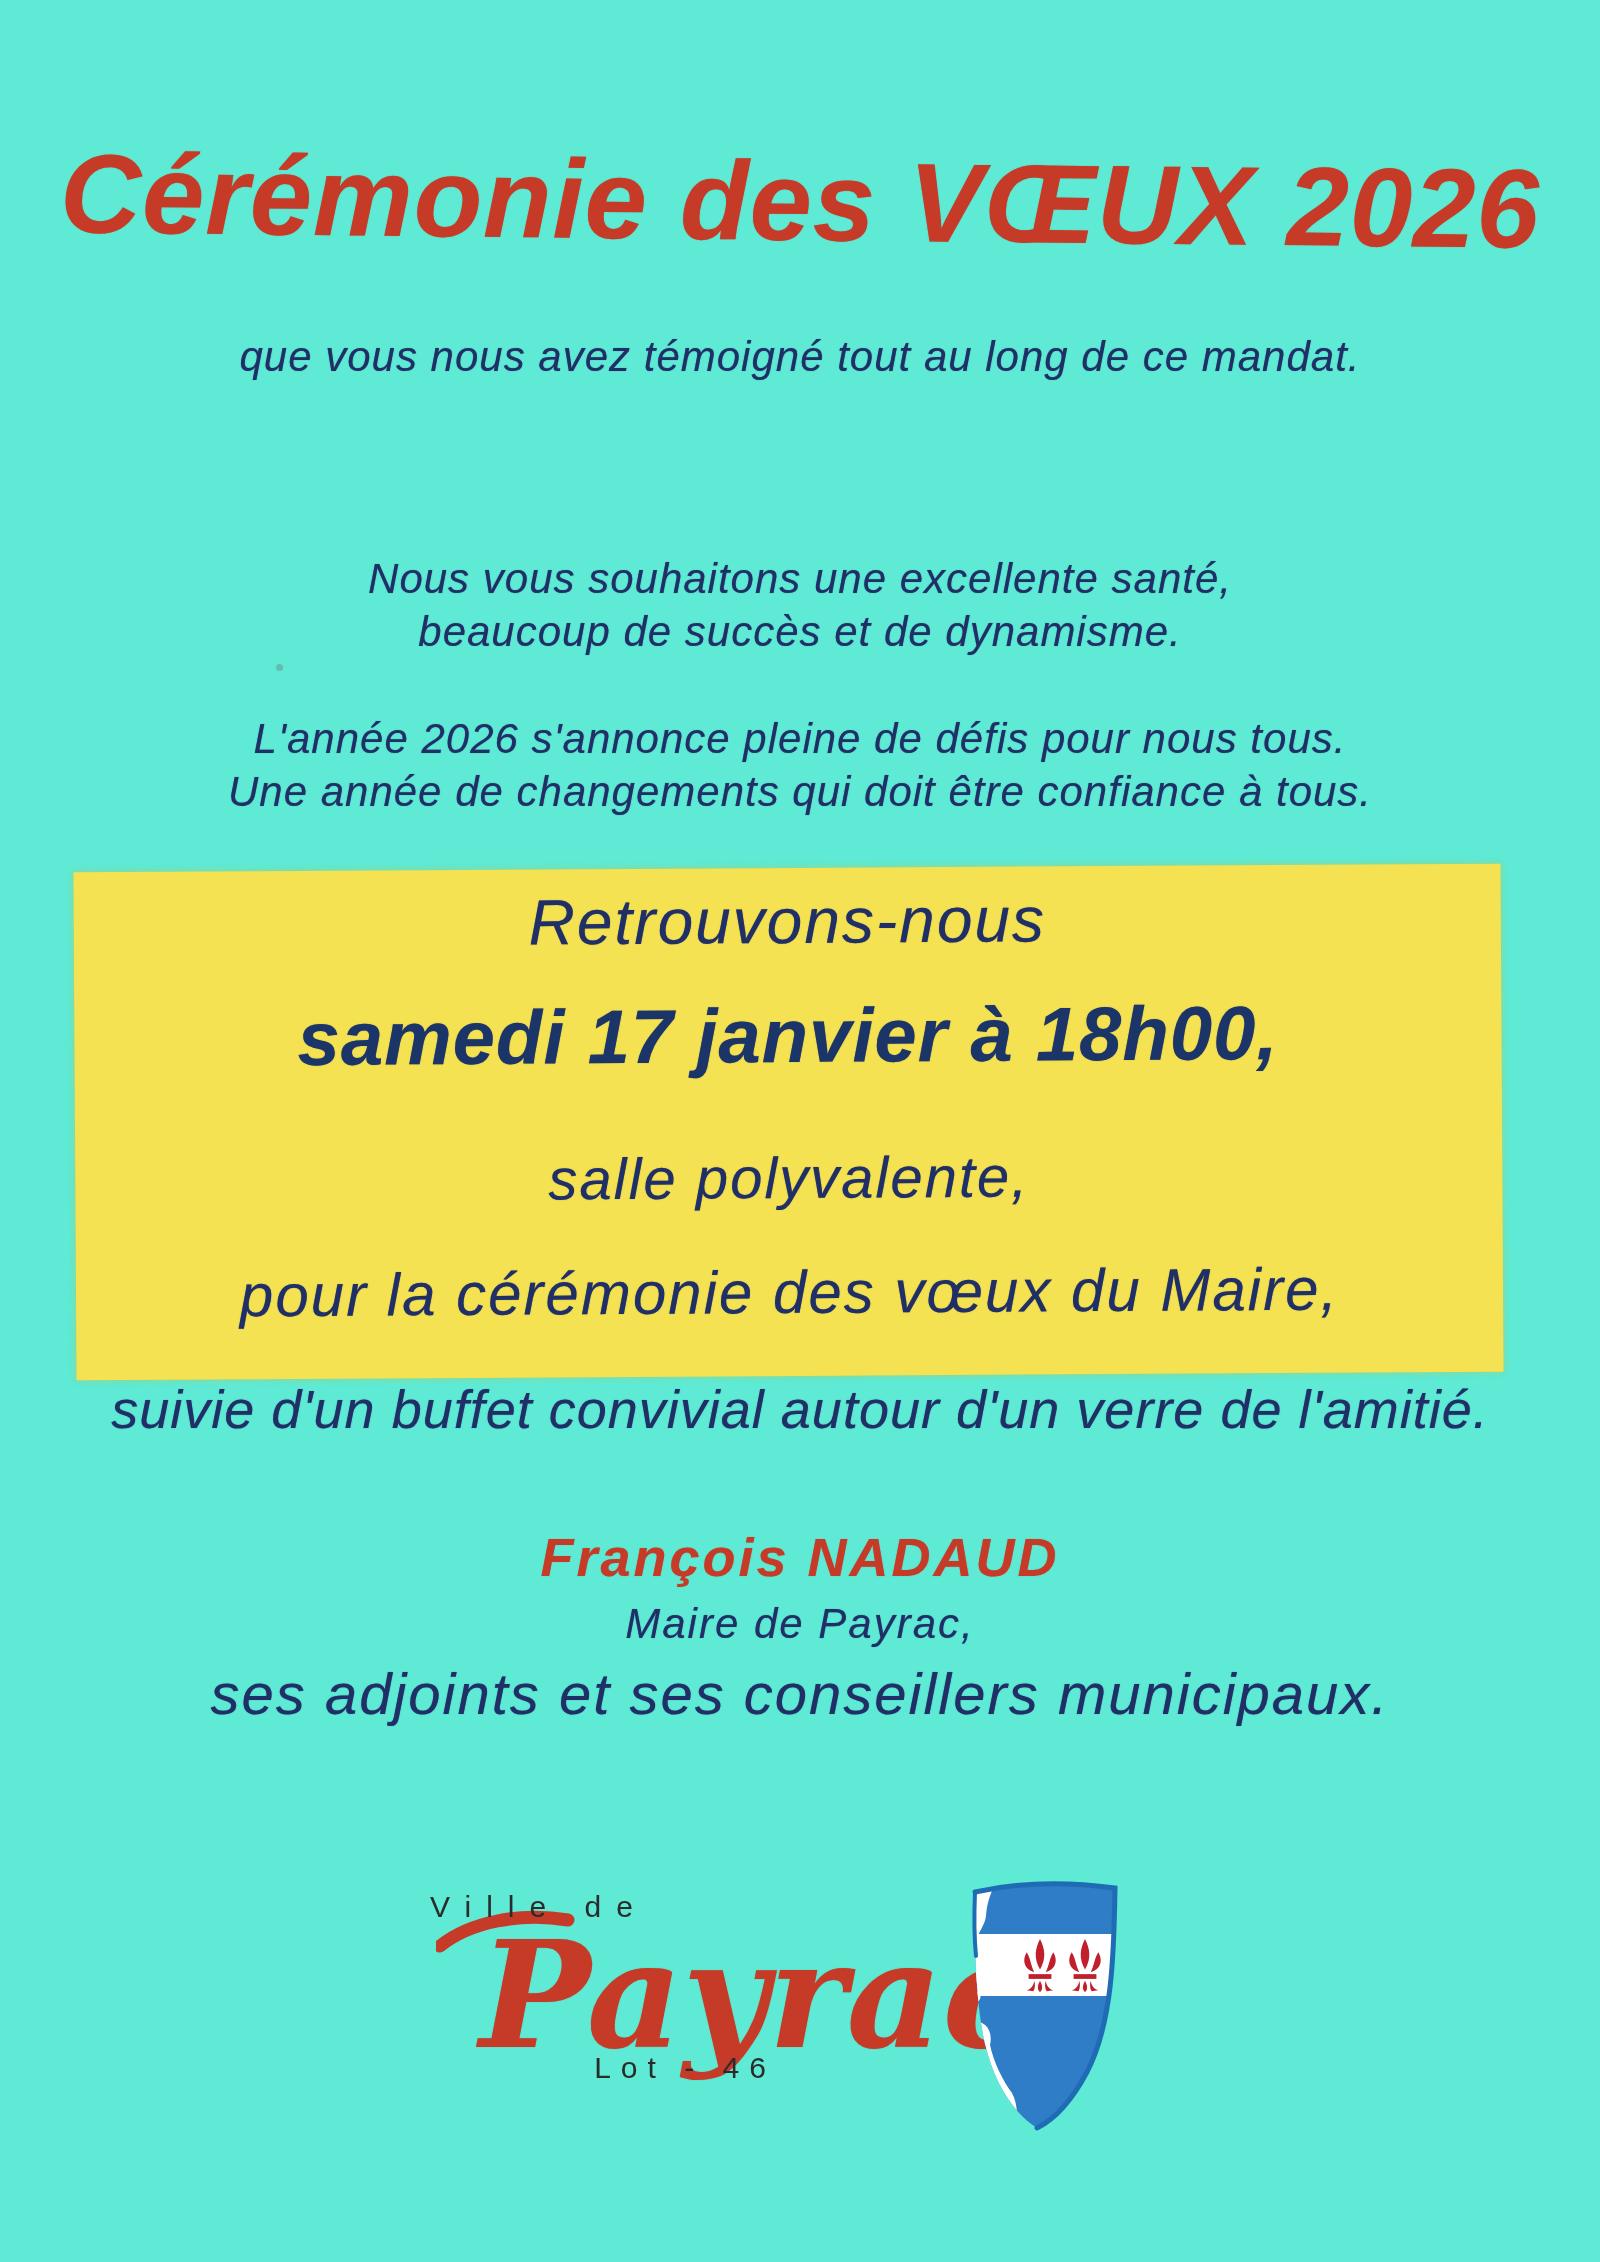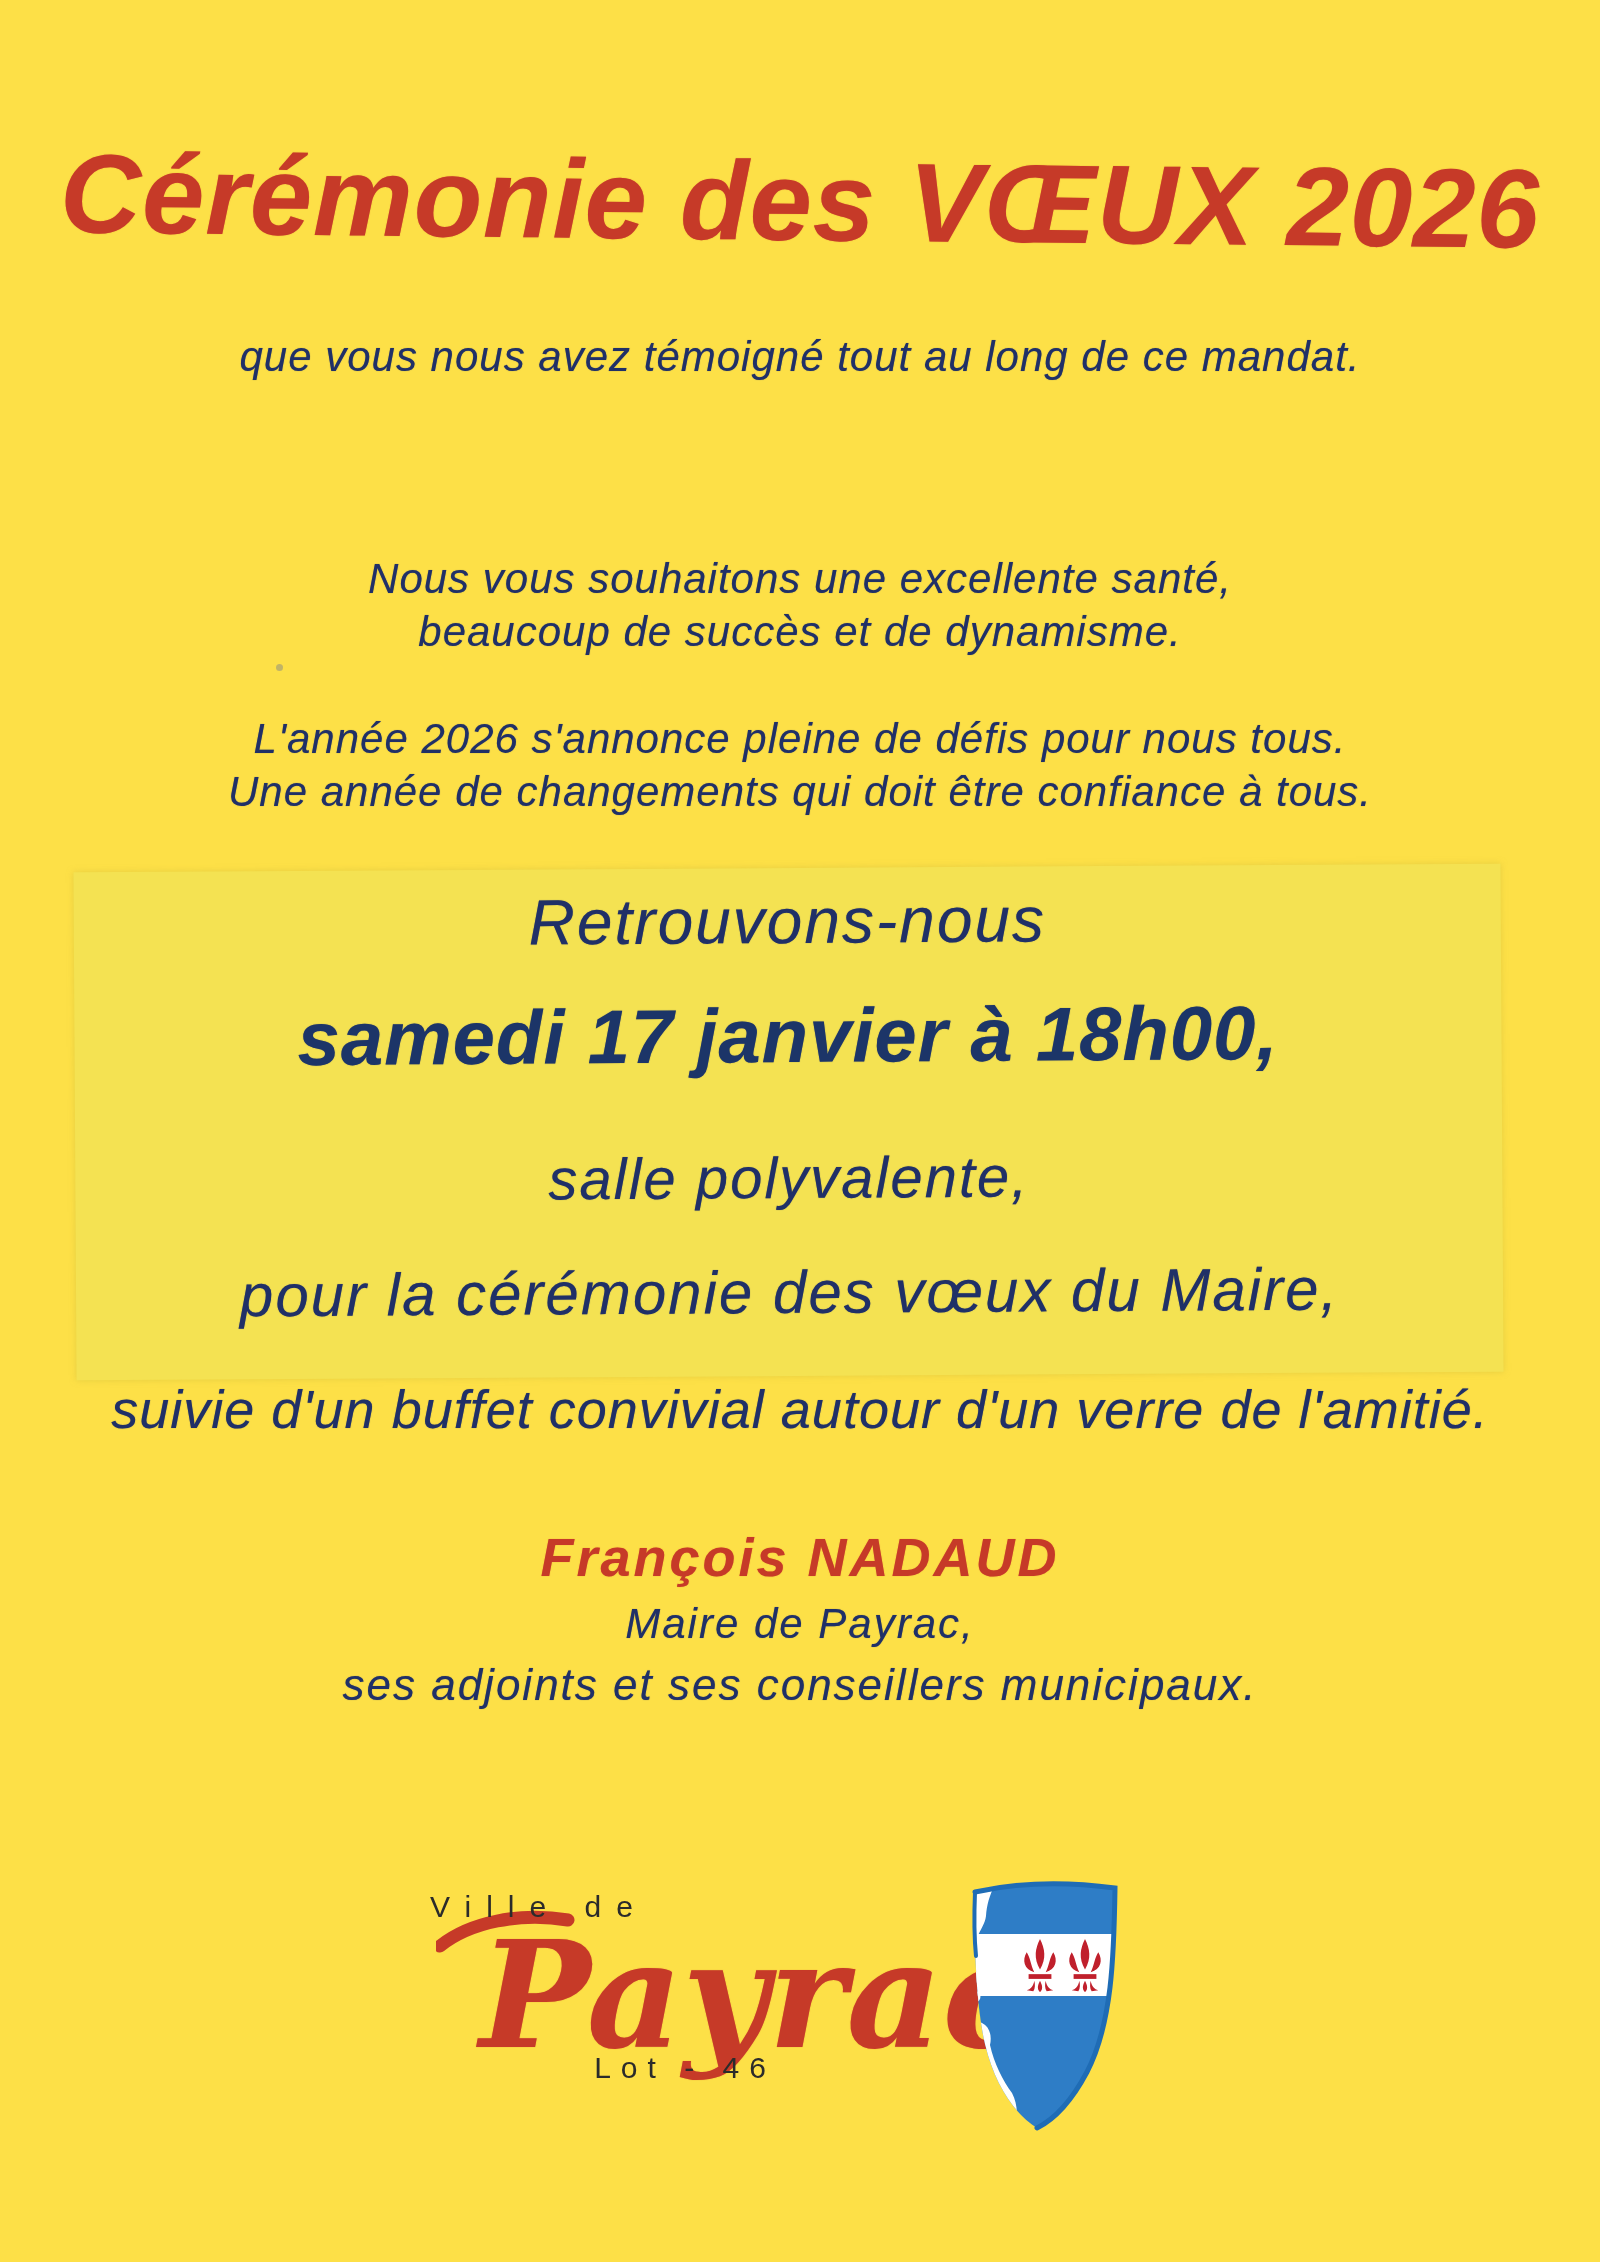--- a/index.html
+++ b/index.html
@@ -1,21 +1,21 @@
 <!DOCTYPE html>
 <html><head>
 <meta charset="utf-8">
 <style>
   html, body { margin: 0; padding: 0; background: #e8e8e8; }
   .page {
     position: relative;
     width: 1600px;
     height: 2262px;
     margin: 0 auto;
-    background: #fde047;
+    background: #5eead4;
     overflow: hidden;
     font-family: "Liberation Sans", sans-serif;
   }
   
   .hand {
     font-style: italic;
     color: #203067;
     text-shadow: 0 0 1px rgba(32,48,103,.55);
     letter-spacing: 1px;
   }
@@ -58,21 +58,21 @@
     left: 0; right: 0;
     top: 1378px;
     text-align: center;
     font-size: 54px;
     white-space: nowrap;
   }
 
   .sig-line { position: absolute; left: 0; right: 0; text-align: center; white-space: nowrap; }
   .sig-name    { top: 1526px; font-size: 54px; font-weight: bold; letter-spacing: 3px; font-style: italic; }
   .sig-role    { top: 1600px; font-size: 42px; letter-spacing: 2px; }
-  .sig-council { top: 1660px; font-size: 44px; letter-spacing: 2px; }
+  .sig-council { top: 1660px; font-size: 58px; letter-spacing: 2px; }
 
   
   .speck {
     position: absolute;
     left: 276px; top: 664px;
     width: 7px; height: 7px;
     border-radius: 50%;
     background: rgba(120,126,140,.45);
   }
 

